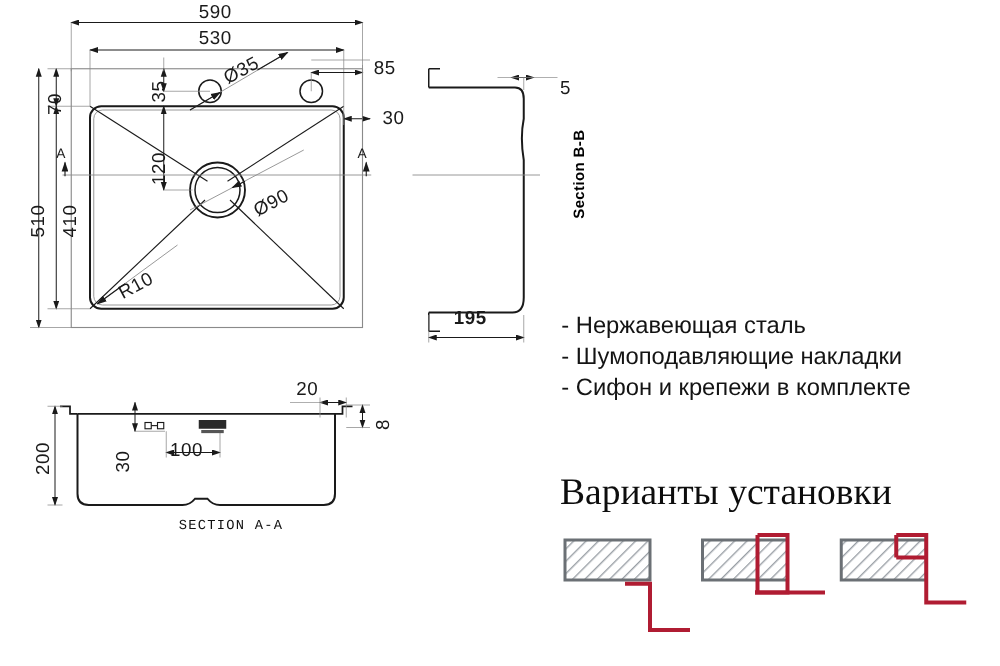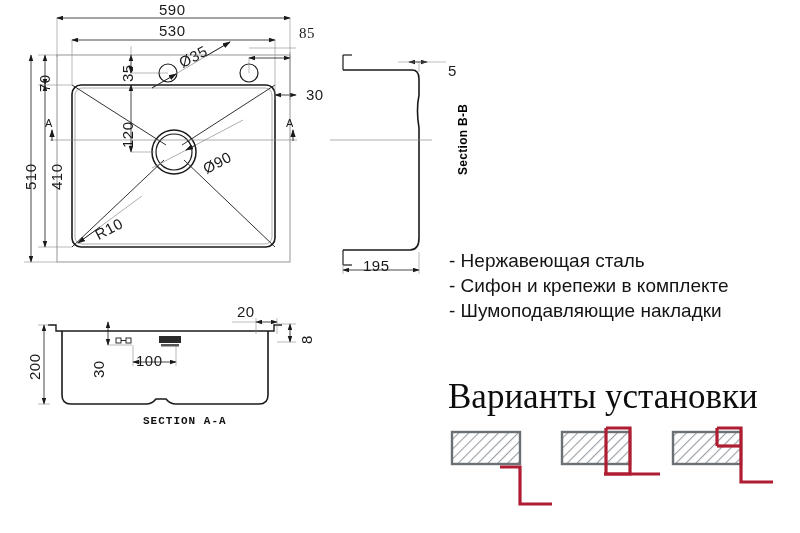--- a/index.html
+++ b/index.html
@@ -10,28 +10,28 @@
   .txt{position:absolute;white-space:nowrap;}
 
   
   .dim{font-family:"Liberation Sans", sans-serif;font-size:15px;color:#1a1a1a;letter-spacing:0.5px;}
   .mark{font-family:"Liberation Sans", sans-serif;font-size:11px;color:#1a1a1a;}
   .rot90{transform:rotate(-90deg);transform-origin:left top;}
   .rot-lean{transform:rotate(-28deg);transform-origin:left top;}
 
   .sect-b{font-family:"Liberation Sans", sans-serif;font-size:12px;font-weight:bold;
           color:#000;letter-spacing:0.3px;}
-  .sect-aa{font-family:"Liberation Mono", monospace;font-size:11px;color:#111;letter-spacing:1px;font-weight:bold;}
+  .sect-aa{font-family:"Liberation Mono", monospace;font-size:11px;color:#111;letter-spacing:1px;}
 
   .features{position:absolute;left:449px;top:248px;width:345px;}
   .feat-line{font-family:"Liberation Sans", sans-serif;font-size:19px;color:#141414;
              line-height:25px;white-space:nowrap;}
 
   .variants-title{position:absolute;left:448px;top:377px;
-        font-family:"Liberation Serif", serif;font-size:35px;color:#0d0d0d;white-space:nowrap;text-align:center;}
+        font-family:"Liberation Serif", serif;font-size:30px;color:#0d0d0d;white-space:nowrap;text-align:center;}
 </style>
 </head>
 <body>
 
 <div id="sheet">
 
   <svg width="800" height="533" viewBox="0 0 800 533">
     <defs>
       <marker id="arr" markerWidth="9" markerHeight="9" refX="8" refY="3" orient="auto" markerUnits="strokeWidth">
         <path d="M0,0 L9,3 L0,6 z" fill="#1a1a1a"></path>
@@ -189,49 +189,49 @@
 
       <rect x="673" y="432" width="68" height="32" fill="url(#hatch)" stroke="#6b7075" stroke-width="2.4"></rect>
       <path d="M717,428 L741,428 L741,482 L773,482" fill="none" stroke="#b01c32" stroke-width="3.2"></path>
       <path d="M717,428 L717,446" fill="none" stroke="#b01c32" stroke-width="3.2"></path>
       <path d="M717,446 L741,446" fill="none" stroke="#b01c32" stroke-width="3.2"></path>
     </g>
   </svg>
 
   <div class="txt dim" style="left:159px;top:1px;">590</div>
   <div class="txt dim" style="left:159px;top:22px;text-align:right;">530</div>
-  <div class="txt dim" style="left:299px;top:25px;font-family:Liberation Serif, serif;">85</div>
+  <div class="txt dim" style="left:299px;top:46px;">85</div>
   <div class="txt dim" style="left:306px;top:86px;">30</div>
 
   <div class="txt dim rot90" style="left:119px;top:82px;">35</div>
   <div class="txt dim rot90" style="left:119px;top:148px;">120</div>
 
   <div class="txt dim rot90" style="left:36px;top:92px;">70</div>
   <div class="txt dim rot90" style="left:48px;top:190px;">410</div>
   <div class="txt dim rot90" style="left:22px;top:190px;">510</div>
 
   <div class="txt dim rot-lean" style="left:176px;top:56px;">Ø35</div>
   <div class="txt dim rot-lean" style="left:200px;top:162px;">Ø90</div>
   <div class="txt dim rot-lean" style="left:92px;top:228px;">R10</div>
 
   <div class="txt mark" style="left:45px;top:117px;">A</div>
   <div class="txt mark" style="left:286px;top:117px;">A</div>
 
   <div class="txt dim" style="left:448px;top:62px;">5</div>
-  <div class="txt dim" style="left:363px;top:257px;">195</div>
+  <div class="txt dim" style="left:363px;top:246px;font-weight:bold;">195</div>
   <div class="txt sect-b rot90" style="left:456px;top:175px;">Section B-B</div>
 
   <div class="txt dim rot90" style="left:26px;top:380px;">200</div>
   <div class="txt dim rot90" style="left:90px;top:378px;">30</div>
   <div class="txt dim" style="left:136px;top:352px;text-align:center;">100</div>
   <div class="txt dim" style="left:237px;top:303px;">20</div>
   <div class="txt dim rot90" style="left:298px;top:344px;">8</div>
   <div class="txt sect-aa" style="left:143px;top:415px;">SECTION A-A</div>
 
   <div class="features">
     <div class="feat-line">- Нержавеющая сталь</div>
+    <div class="feat-line">- Шумоподавляющие накладки</div>
     <div class="feat-line">- Сифон и крепежи в комплекте</div>
-    <div class="feat-line">- Шумоподавляющие накладки</div>
   </div>
 
   <div class="variants-title">Варианты установки</div>
 
 </div>
 
 </body></html>

